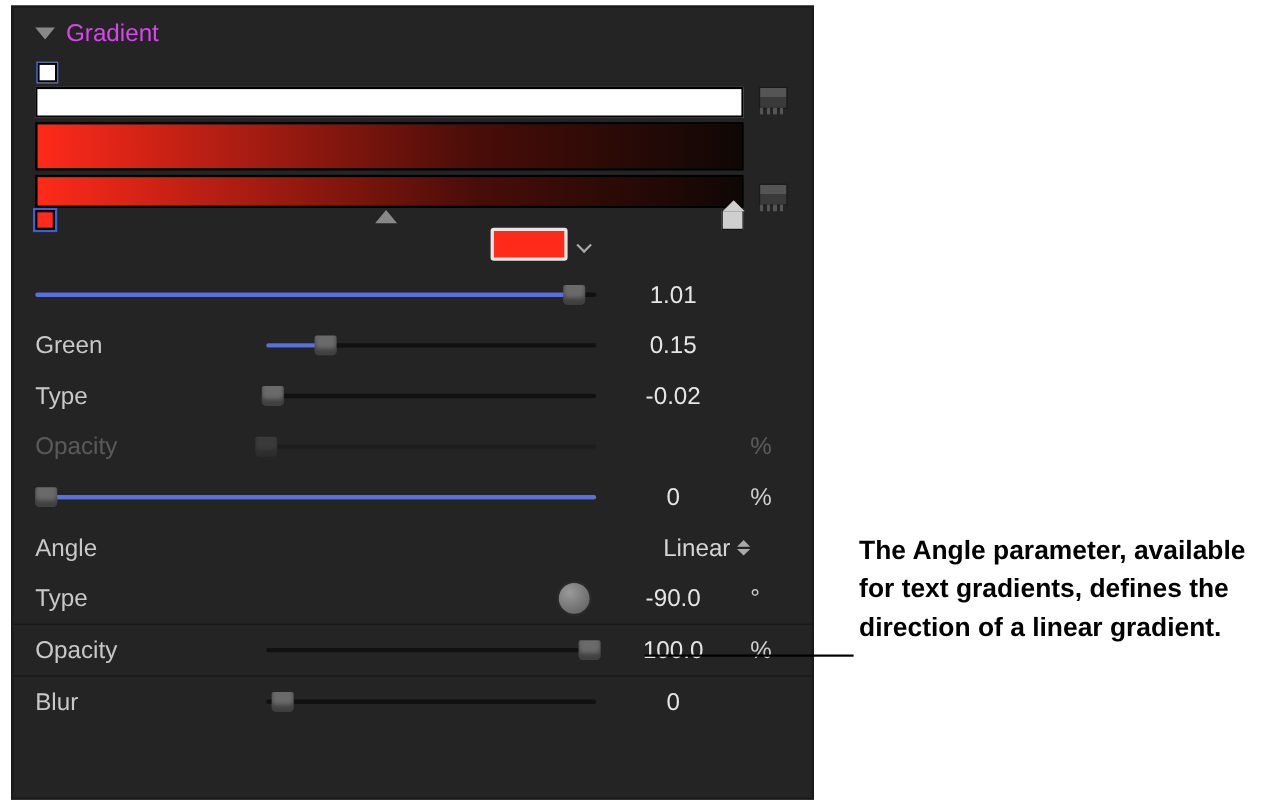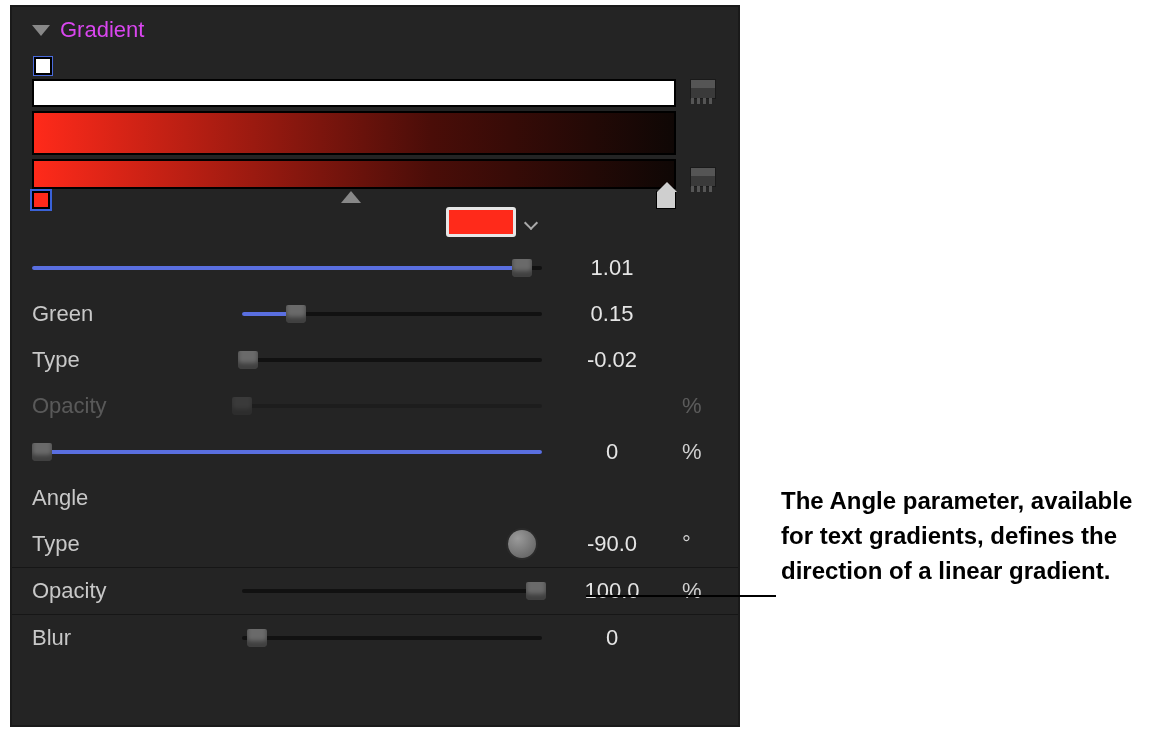--- a/index.html
+++ b/index.html
@@ -145,20 +145,27 @@
             <div class="fill" id="f-loc" style="width:100%"></div>
             <div class="thumb" id="t-loc" style="left: 2%;"></div>
           </div>
         </div>
       <div class="val">0</div>
         <div class="unit">%</div>
     </div>
 
     <div class="row">
       <div class="lbl">Angle</div>
+      <div class="ctrl popctrl">
+        <span class="select-txt">Linear</span>
+        <div class="updown">
+            <div class="u"></div>
+            <div class="d"></div>
+          </div>
+      </div>
       <div class="val" style="width:0"></div>
         <div class="unit"></div>
     </div>
 
     <div class="row">
       <div class="lbl">Type</div>
       <div class="ctrl">
           <div class="dial"></div>
         </div>
       <div class="val">-90.0</div>

